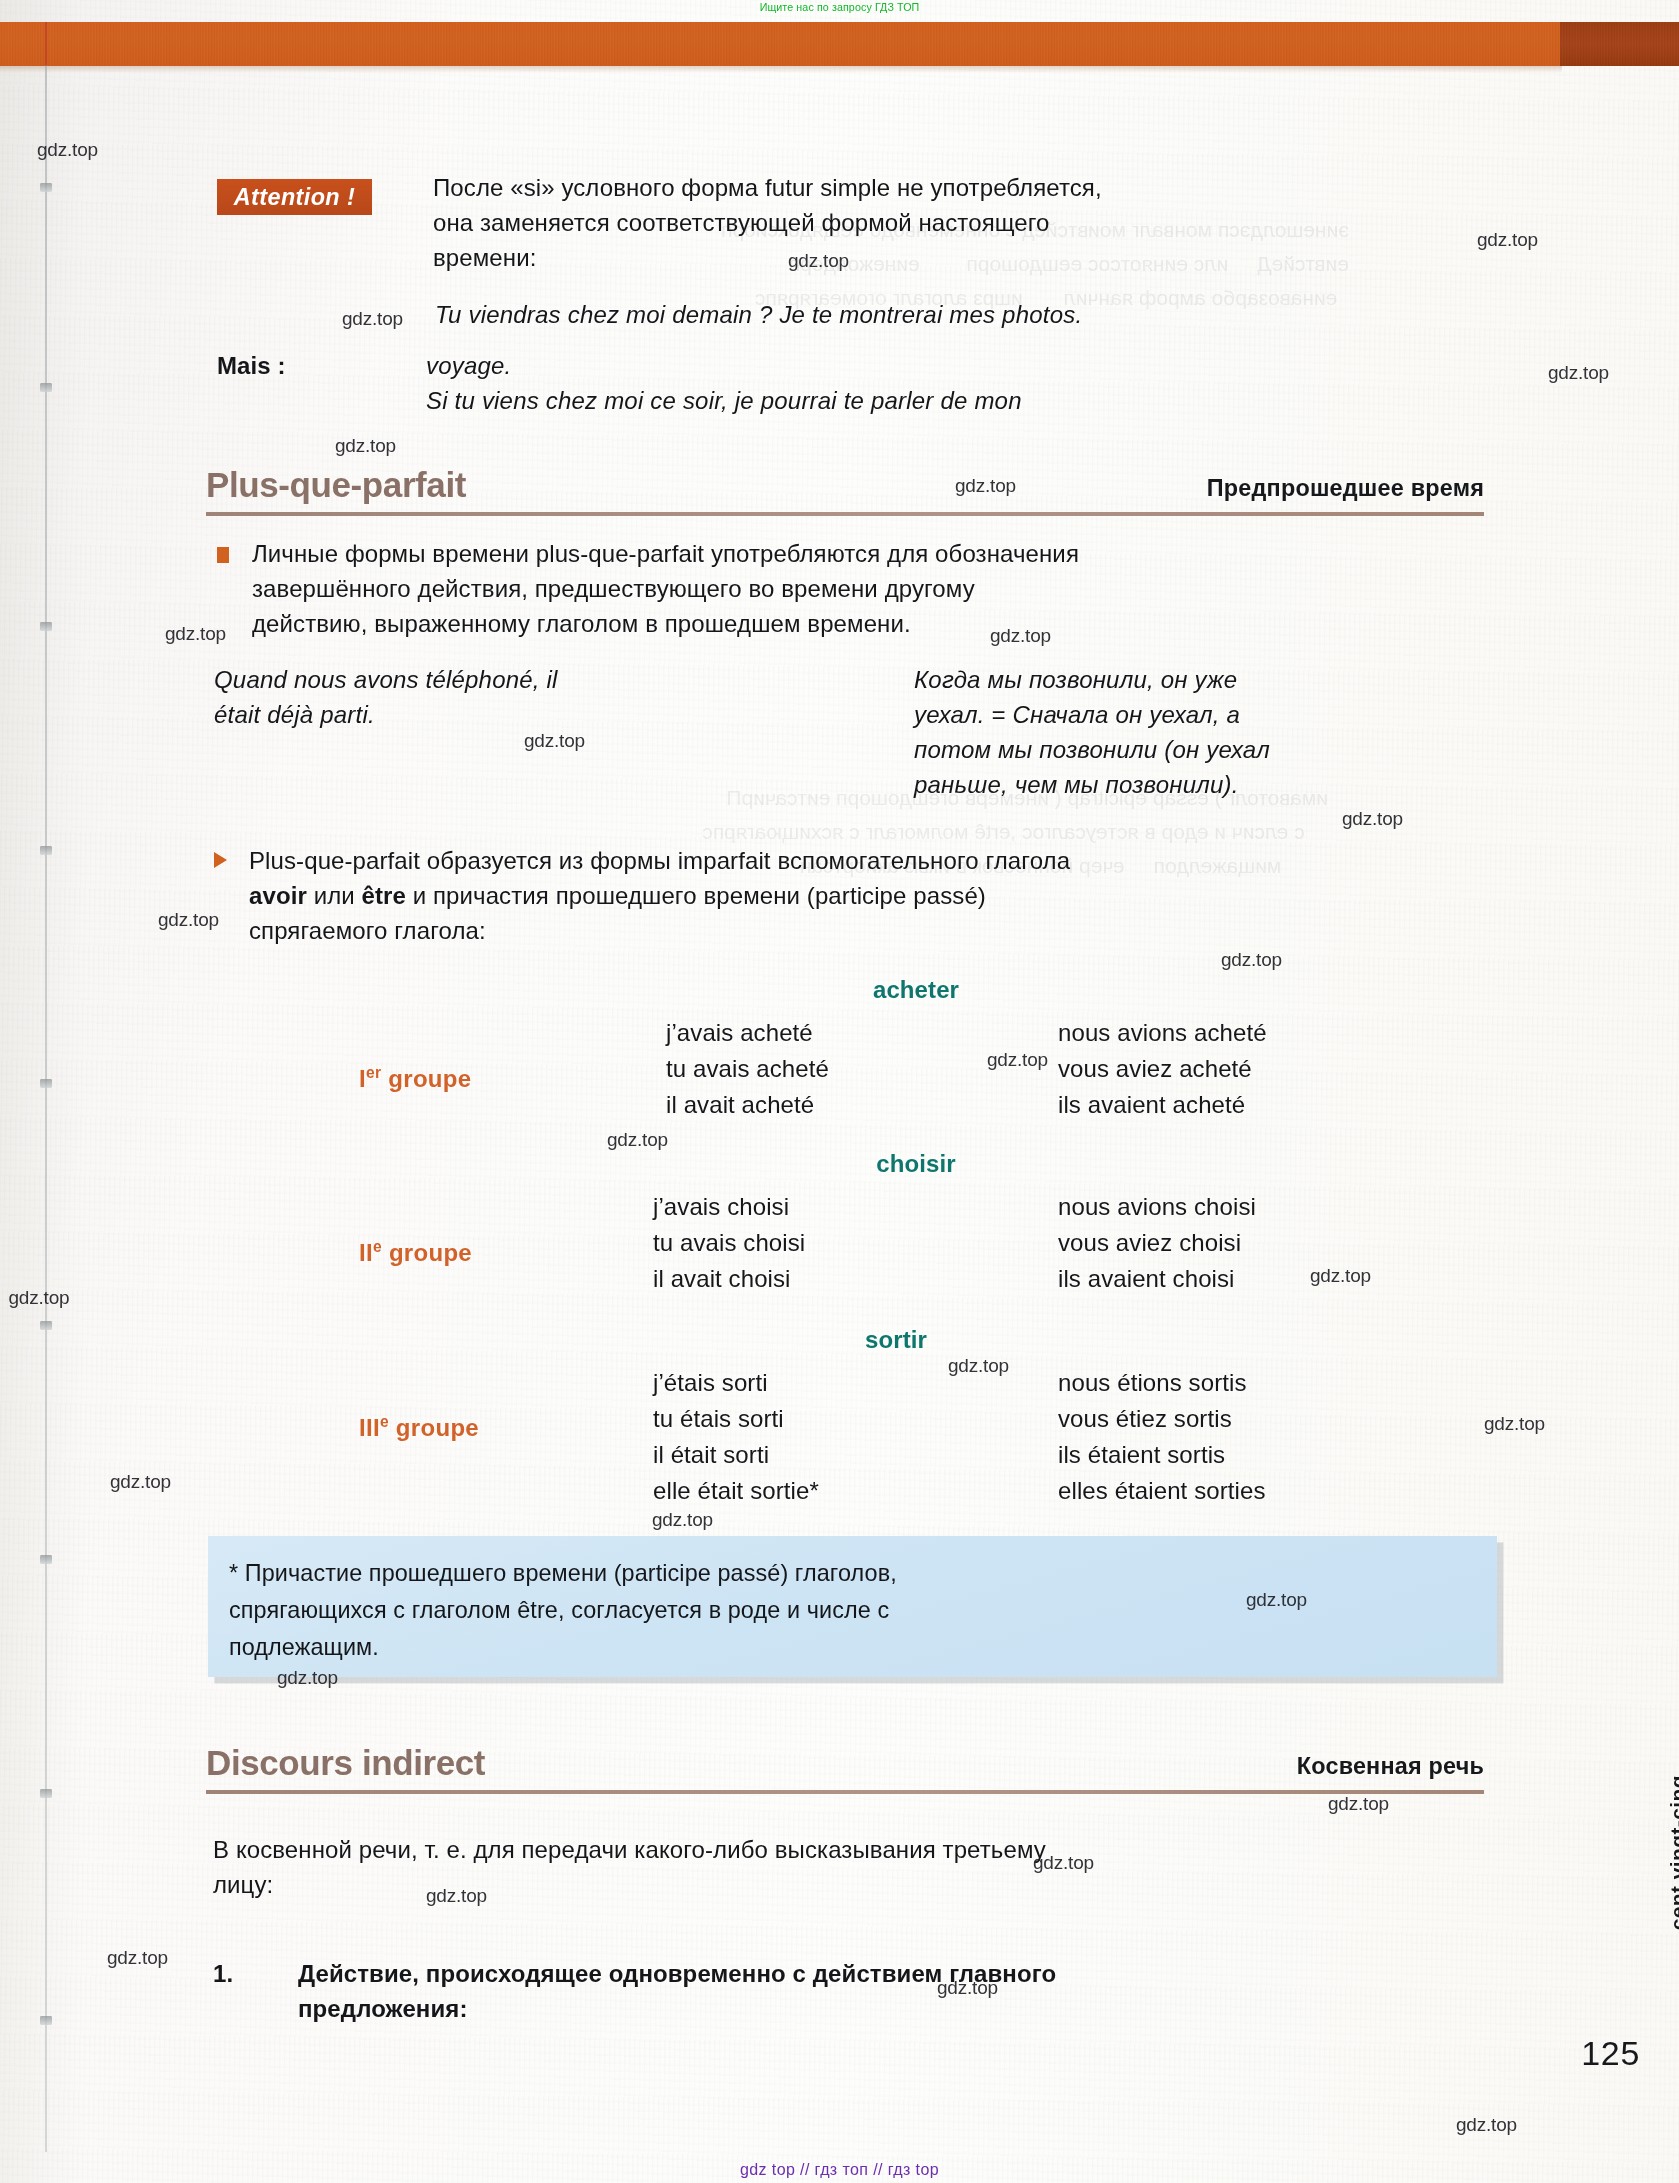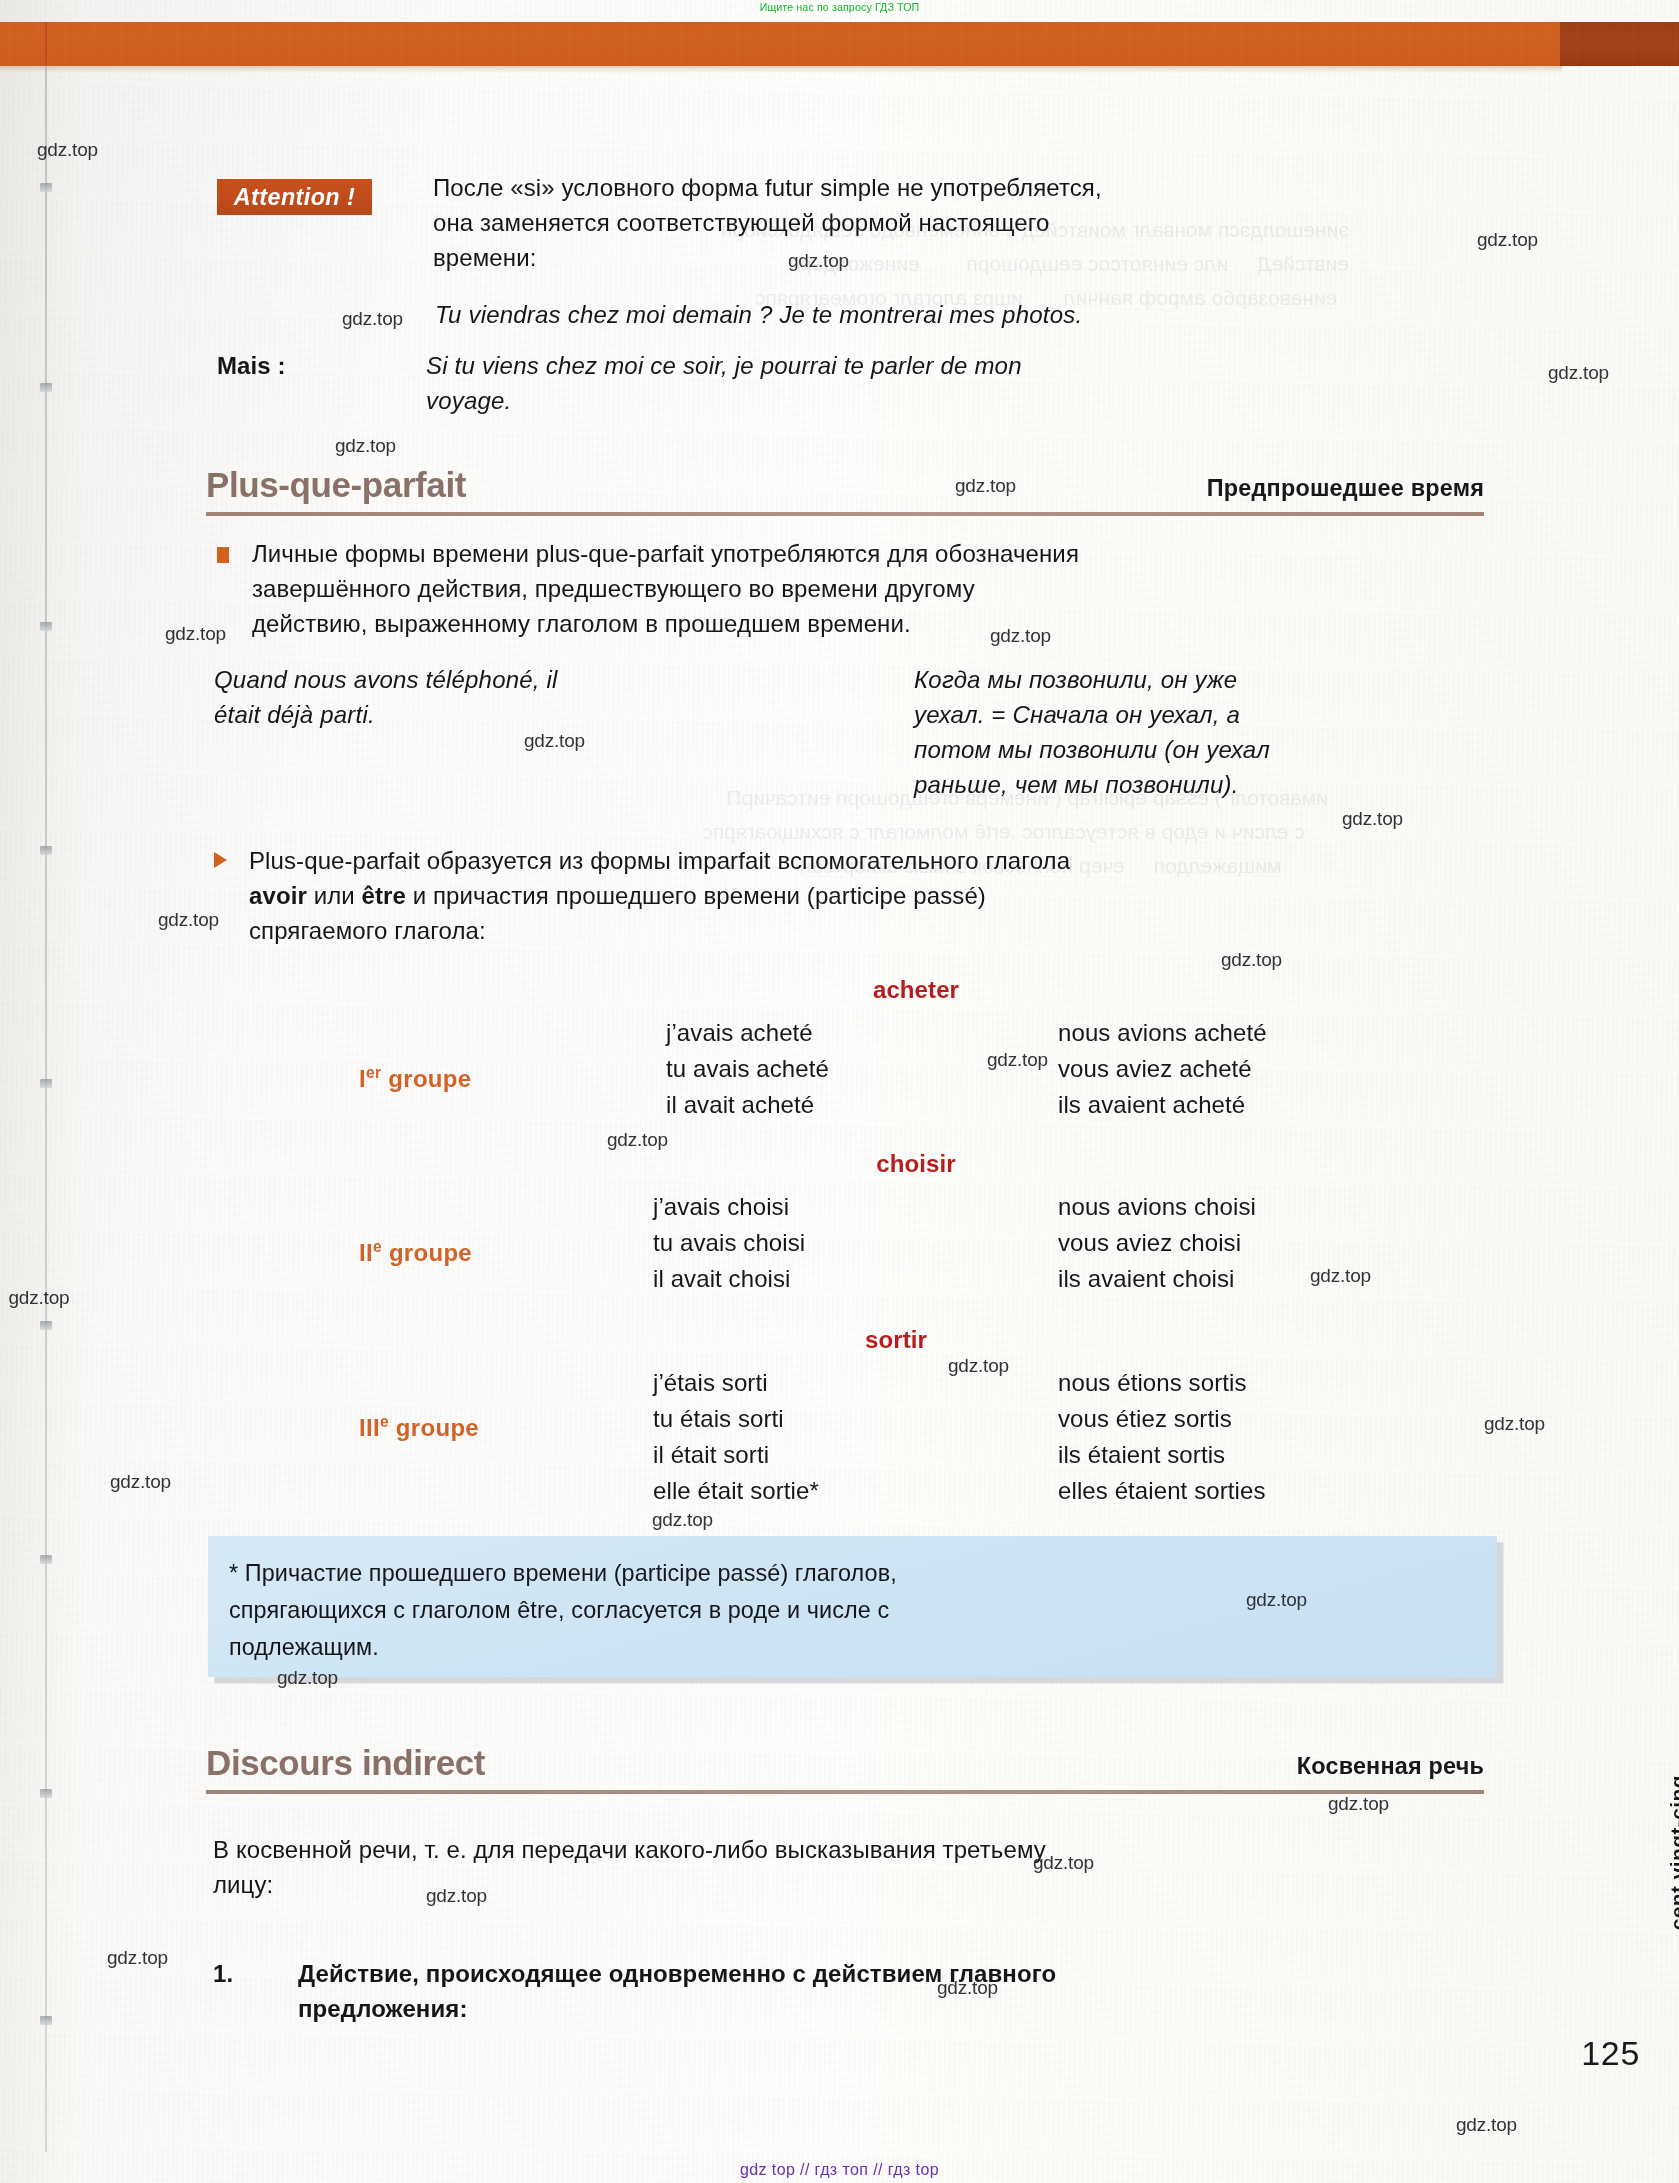--- a/index.html
+++ b/index.html
@@ -221,21 +221,21 @@
     border-left: 13.5px solid #d0611f;
     border-top: 8.5px solid transparent;
     border-bottom: 8.5px solid transparent;
   }
 
   
   .verb-head {
     position: absolute;
     font-size: 24px;
     font-weight: bold;
-    color: #b91c1c;
+    color: #0f766e;
     letter-spacing: 0.1px;
     white-space: nowrap;
     font-stretch: condensed;
   }
   .groupe {
     position: absolute;
     font-size: 24px;
     font-weight: bold;
     color: #d1622a;
     letter-spacing: 0.3px;
@@ -351,22 +351,22 @@
       <div>После «si» условного форма futur simple не употребляется,</div>
       <div>она заменяется соответствующей формой настоящего</div>
       <div>времени:</div>
     </div>
 
     <div class="txt fr-ital" style="left:435px; top:297px; white-space:nowrap;">Tu viendras chez moi demain ? Je te montrerai mes photos.</div>
 
     <div class="txt ru bold" style="left:217px; top:348px;">Mais :</div>
 
     <div class="txt fr-ital" style="left:426px; top:348px; width:1022px;">
+      <div>voyage.</div>
       <div style="display:flex; justify-content:space-between;">Si tu viens chez moi ce soir, je pourrai te parler de mon</div>
-      <div>voyage.</div>
     </div>
 
     <div class="sec" style="top:465px;">
       <div class="sec-title">Plus-que-parfait</div>
       <div class="sec-sub">Предпрошедшее время</div>
       <div class="sec-rule"></div>
     </div>
 
     <div class="sq-bullet" style="left:217px; top:547px;"></div>
     <div class="txt ru" style="left:252px; top:536px; width:1250px;">

